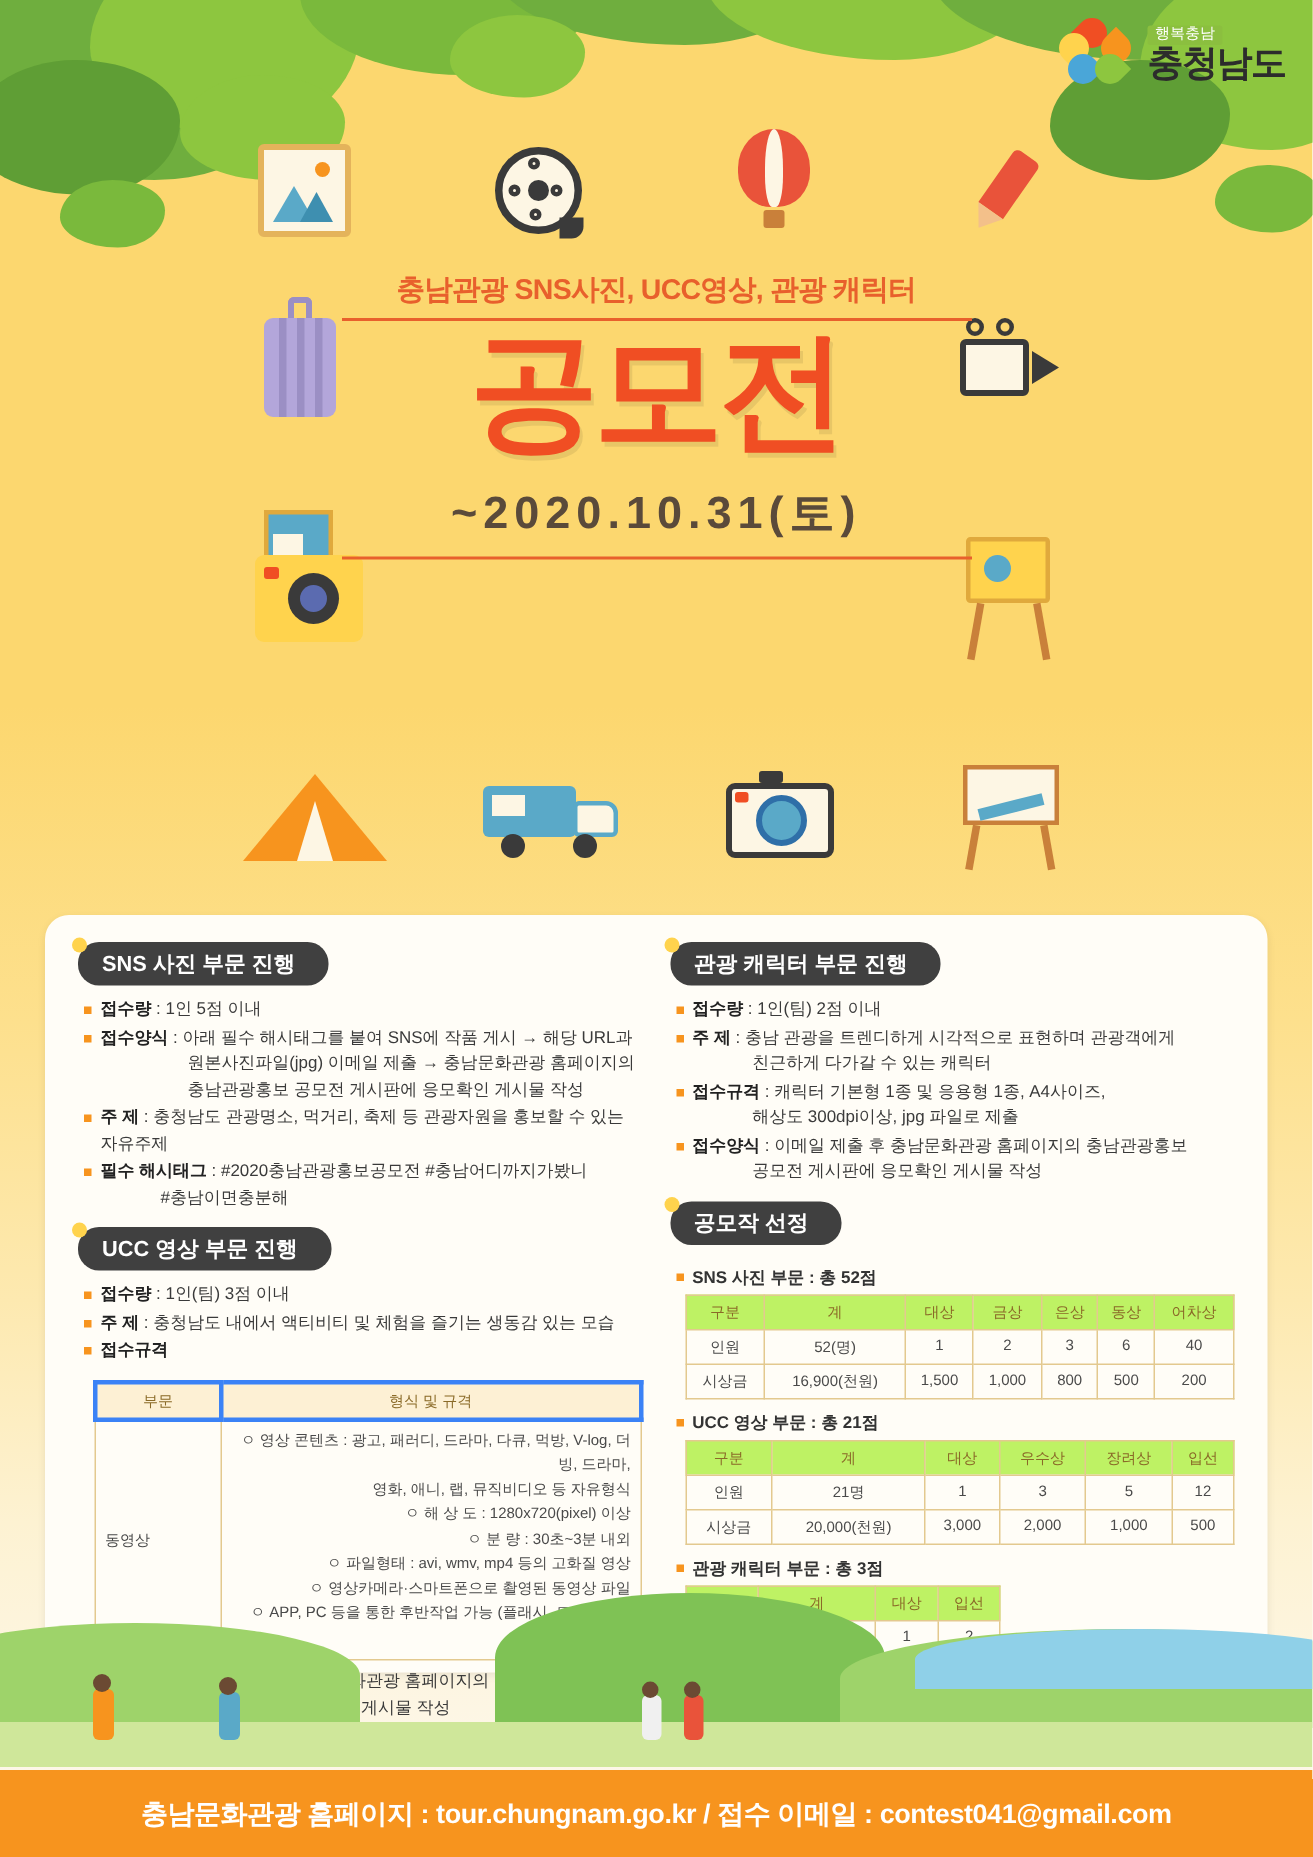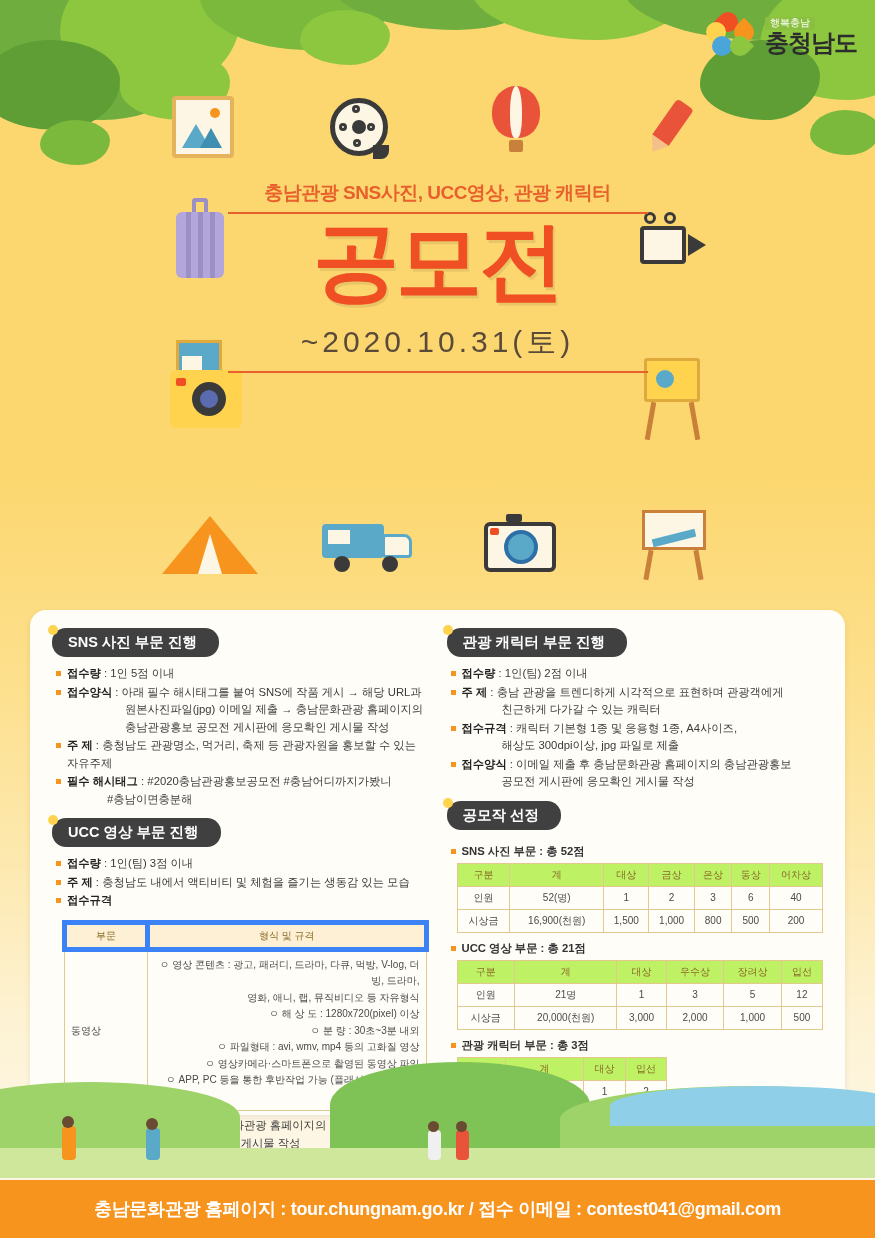--- a/index.html
+++ b/index.html
@@ -42,21 +42,21 @@
     font-size: 64px; font-weight: bold; color: #f04e23; letter-spacing: -3px;
     line-height: 1.0; margin-top: 10px;
     text-shadow: 2px 3px 0 rgba(0,0,0,0.08);
   }
   .hero-title2 {
     font-size: 86px; font-weight: bold; color: #f04e23; letter-spacing: -3px;
     line-height: 1.05; margin-top: 2px;
     text-shadow: 2px 3px 0 rgba(0,0,0,0.08);
   }
   .hero-date {
-    margin-top: 16px; font-size: 30px; font-weight: normal; color: #5a4a3a; letter-spacing: 4px;
+    margin-top: 16px; font-size: 30px; font-weight: bold; color: #5a4a3a; letter-spacing: 4px;
   }
   .hero-rule { width: 420px; height: 2px; background: #e8602c; margin: 8px auto 0; }
   .hero-rule.top { margin: 6px auto 0; }
 
   
   .icon-deco { position: absolute; }
 
   
   .card {
     position: absolute; top: 610px; left: 30px;
@@ -97,21 +97,21 @@
   table.t th, table.t td {
     border: 1px solid #e3c98f; padding: 4px 2px; text-align: center; color: #4a4a4a;
   }
   table.t th { background: #bef264; font-weight: normal; color: #8a6a28; }
 
   .subt { font-size: 11.3px; font-weight: bold; color: #333; margin: 6px 0 2px 4px; padding-left: 11px; position: relative; }
   .subt::before { content: ""; position: absolute; left: 0; top: 5px; width: 5px; height: 5px; background: #f7941e; }
 
   
   table.fmt { border-collapse: collapse; width: calc(100% - 10px); font-size: 10px; margin: 4px 0 6px 10px; }
-  table.fmt th { background: #fdf0d4; border: 5px solid #3b82f6; padding: 4px; color: #8a6a28; font-weight: normal; }
+  table.fmt th { background: #fdf0d4; border: 3px solid #3b82f6; padding: 4px; color: #8a6a28; font-weight: normal; }
   table.fmt td { border: 1px solid #e3c98f; padding: 5px 6px; color: #4a4a4a; vertical-align: middle; }
   table.fmt td.spec { text-align: right; line-height: 1.65; }
 
   
   .scene { position: absolute; bottom: 60px; left: 0; width: 875px; height: 130px; overflow: hidden; }
   .hill { position: absolute; border-radius: 50% 50% 0 0; }
   .footer {
     position: absolute; bottom: 0; left: 0; width: 875px; height: 58px;
     background: #f7941e; color: #fff;
     display: flex; align-items: center; justify-content: center;

